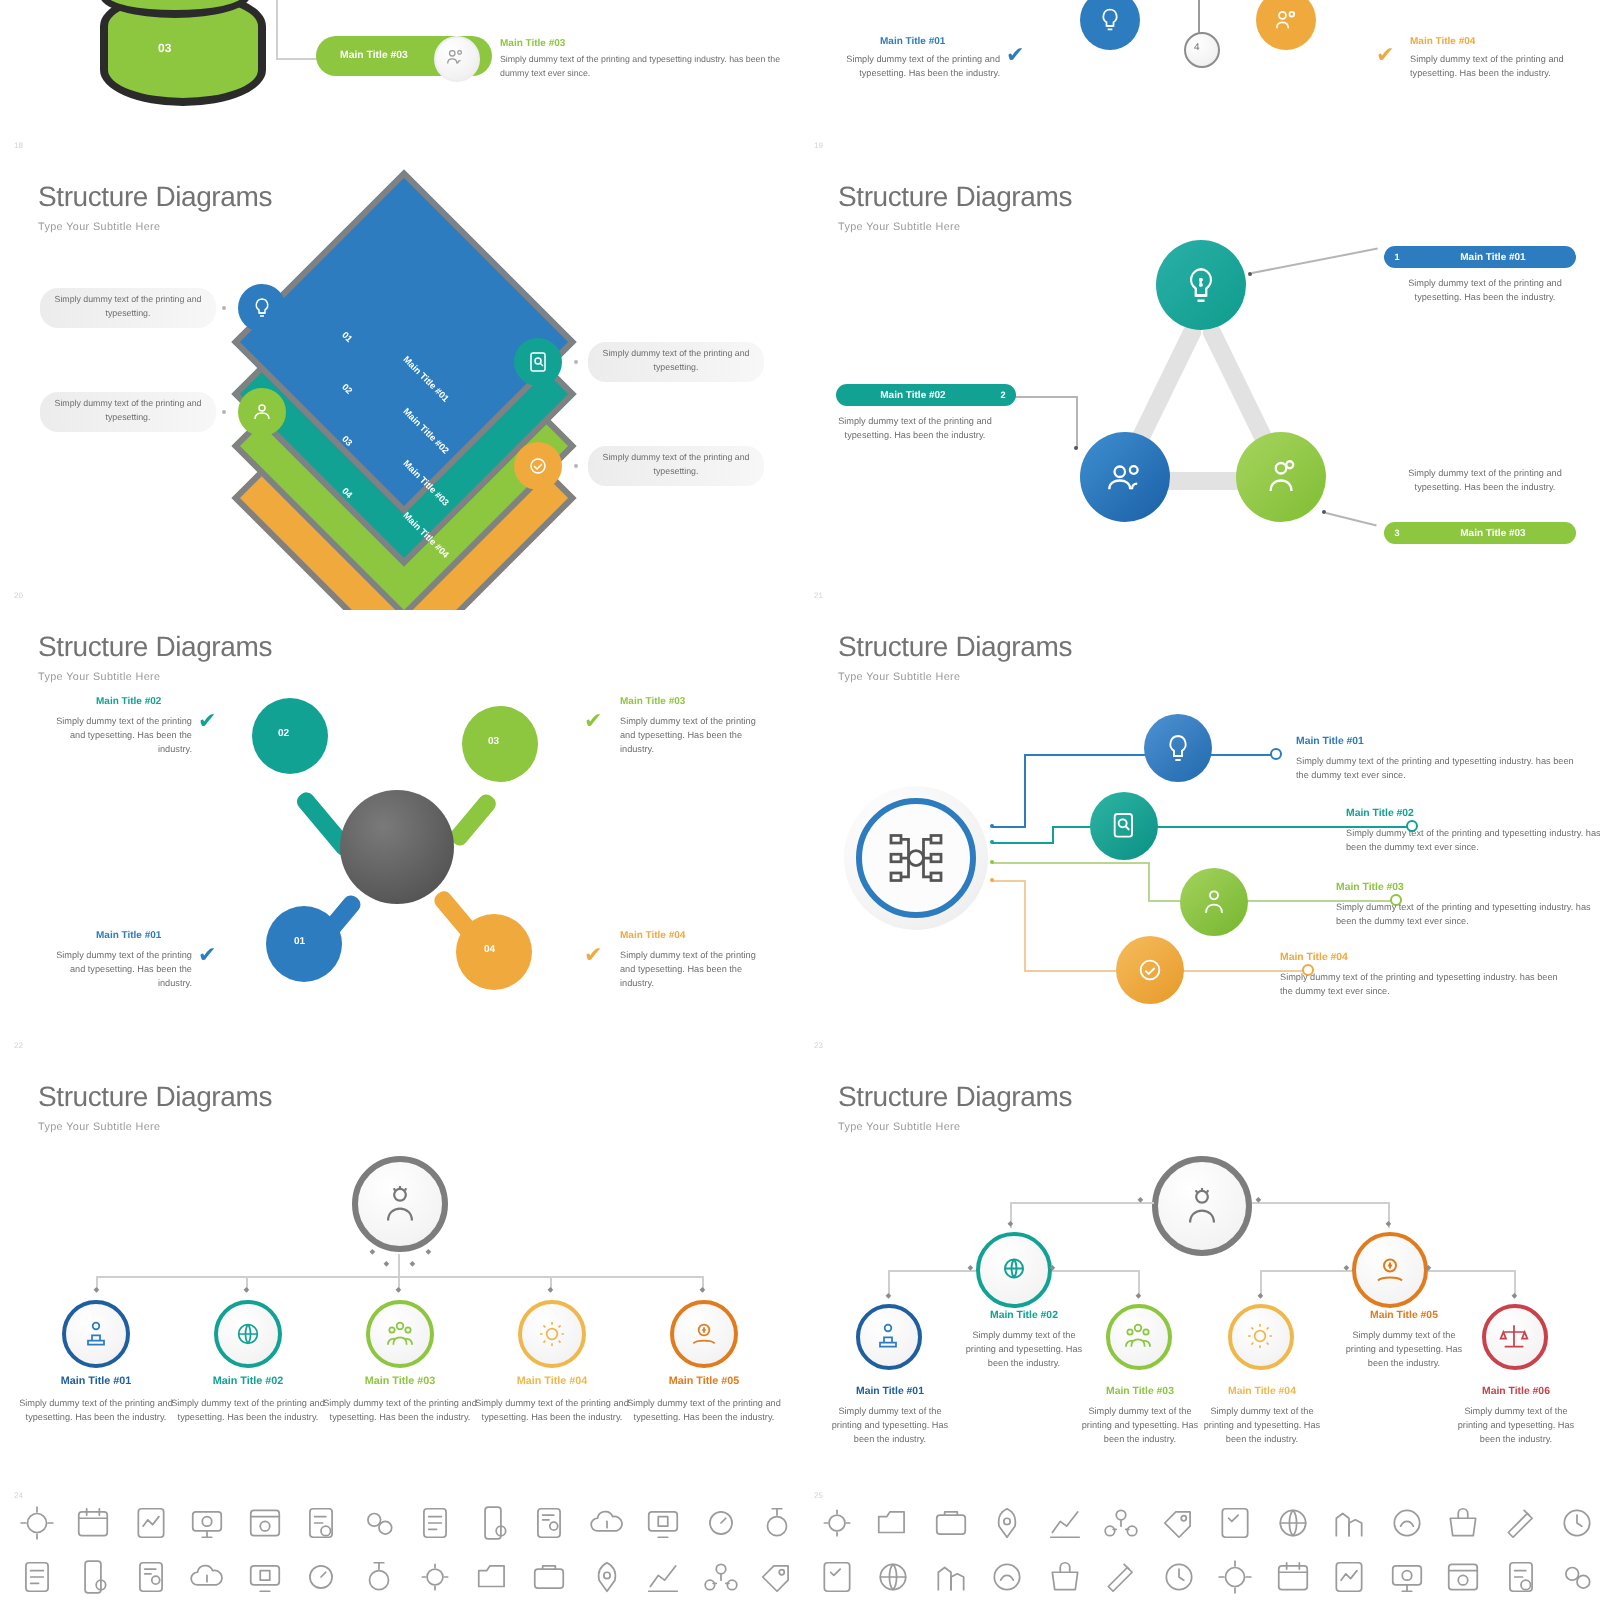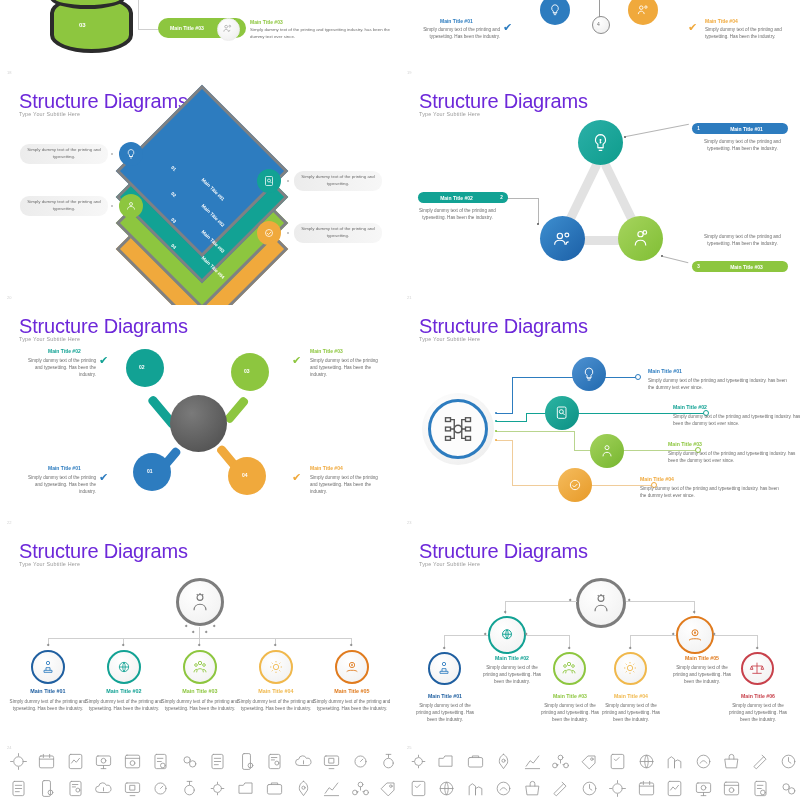--- a/index.html
+++ b/index.html
@@ -11,21 +11,21 @@
   .slide{position:absolute;width:400px;height:225px;background:#fff;overflow:hidden;}
   .s-top-l{left:0;top:-145px;}
   .s-top-r{left:400px;top:-145px;}
   .s-r1-l{left:0;top:80px;}
   .s-r1-r{left:400px;top:80px;}
   .s-r2-l{left:0;top:305px;}
   .s-r2-r{left:400px;top:305px;}
   .s-r3-l{left:0;top:530px;}
   .s-r3-r{left:400px;top:530px;}
 
-  .s-title{position:absolute;left:19px;top:10px;font-size:20px;color:#6d28d9;letter-spacing:-0.2px;}
+  .s-title{position:absolute;left:19px;top:10px;font-size:14px;color:#737373;letter-spacing:-0.2px;}
   .s-sub{position:absolute;left:19px;top:31px;font-size:5.4px;color:#9a9a9a;letter-spacing:.2px;}
   .s-num{position:absolute;left:7px;bottom:5px;font-size:4px;color:#d2d2d2;}
 
   
   .circ{position:absolute;border-radius:50%;}
   .ring{position:absolute;border-radius:50%;background:
       radial-gradient(circle at 35% 30%,#ffffff 0%,#f3f3f3 65%,#e8e8e8 100%);}
   .lbl-t{position:absolute;font-weight:bold;white-space:nowrap;}
   .lbl-b{position:absolute;font-size:4.6px;line-height:1.55;color:#6d6d6d;}
   .glyph{position:absolute;display:flex;align-items:center;justify-content:center;}

